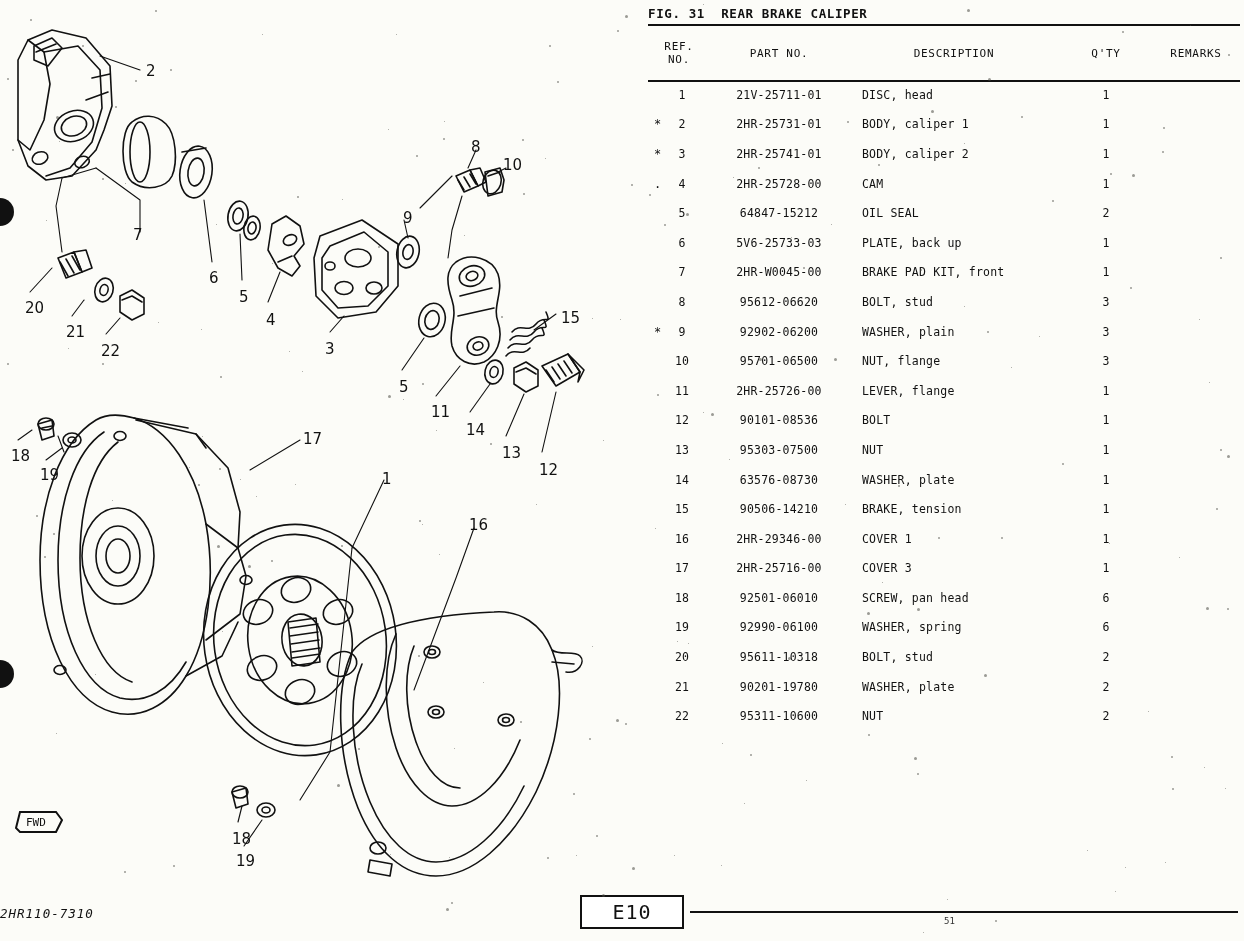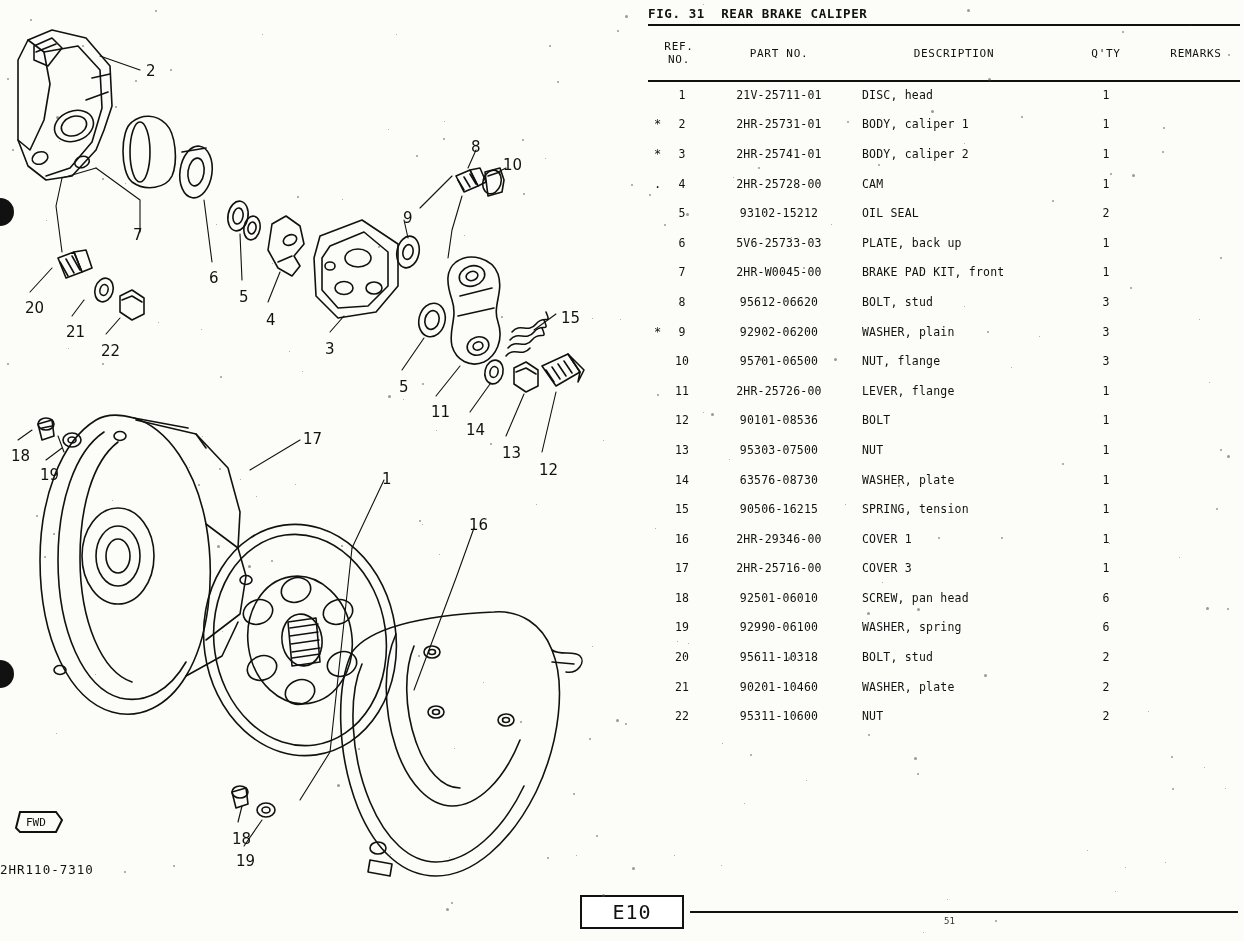--- a/index.html
+++ b/index.html
@@ -118,23 +118,24 @@
   }
   #footer-page {
     position: absolute;
     left: 944px; top: 916px;
     font-size: 9px;
     color: #333;
   }
   
   #dwg-code {
     position: absolute;
-    left: 0px; top: 862px;
+    left: 0px; top: 906px;
     font-size: 12.5px;
     letter-spacing: 1px;
+    font-style: italic;
   }
   
   #fwd-box {
     position: absolute;
     left: 12px; top: 806px;
     width: 54px; height: 32px;
   }
   .callout {
     position: absolute;
     font-family: "DejaVu Sans", sans-serif;
@@ -432,21 +433,21 @@
           </tr>
           <tr>
             <td class="c-ref ref-cell"><span class="ref-star">.</span><span class="ref-num">4</span></td>
             <td class="c-part">2HR-25728-00</td>
             <td class="c-desc">CAM</td>
             <td class="c-qty">1</td>
             <td class="c-rem"></td>
           </tr>
           <tr>
             <td class="c-ref ref-cell"><span class="ref-star"></span><span class="ref-num">5</span></td>
-            <td class="c-part">93102-15212</td>
+            <td class="c-part">64847-15212</td>
             <td class="c-desc">OIL SEAL</td>
             <td class="c-qty">2</td>
             <td class="c-rem"></td>
           </tr>
           <tr>
             <td class="c-ref ref-cell"><span class="ref-star"></span><span class="ref-num">6</span></td>
             <td class="c-part">5V6-25733-03</td>
             <td class="c-desc">PLATE, back up</td>
             <td class="c-qty">1</td>
             <td class="c-rem"></td>
@@ -502,22 +503,22 @@
           </tr>
           <tr>
             <td class="c-ref ref-cell"><span class="ref-star"></span><span class="ref-num">14</span></td>
             <td class="c-part">63576-08730</td>
             <td class="c-desc">WASHER, plate</td>
             <td class="c-qty">1</td>
             <td class="c-rem"></td>
           </tr>
           <tr>
             <td class="c-ref ref-cell"><span class="ref-star"></span><span class="ref-num">15</span></td>
-            <td class="c-part">90506-16215</td>
-            <td class="c-desc">SPRING, tension</td>
+            <td class="c-part">90506-14210</td>
+            <td class="c-desc">BRAKE, tension</td>
             <td class="c-qty">1</td>
             <td class="c-rem"></td>
           </tr>
           <tr>
             <td class="c-ref ref-cell"><span class="ref-star"></span><span class="ref-num">16</span></td>
             <td class="c-part">2HR-29346-00</td>
             <td class="c-desc">COVER 1</td>
             <td class="c-qty">1</td>
             <td class="c-rem"></td>
           </tr>
@@ -544,21 +545,21 @@
           </tr>
           <tr>
             <td class="c-ref ref-cell"><span class="ref-star"></span><span class="ref-num">20</span></td>
             <td class="c-part">95611-10318</td>
             <td class="c-desc">BOLT, stud</td>
             <td class="c-qty">2</td>
             <td class="c-rem"></td>
           </tr>
           <tr>
             <td class="c-ref ref-cell"><span class="ref-star"></span><span class="ref-num">21</span></td>
-            <td class="c-part">90201-10460</td>
+            <td class="c-part">90201-19780</td>
             <td class="c-desc">WASHER, plate</td>
             <td class="c-qty">2</td>
             <td class="c-rem"></td>
           </tr>
           <tr>
             <td class="c-ref ref-cell"><span class="ref-star"></span><span class="ref-num">22</span></td>
             <td class="c-part">95311-10600</td>
             <td class="c-desc">NUT</td>
             <td class="c-qty">2</td>
             <td class="c-rem"></td>

